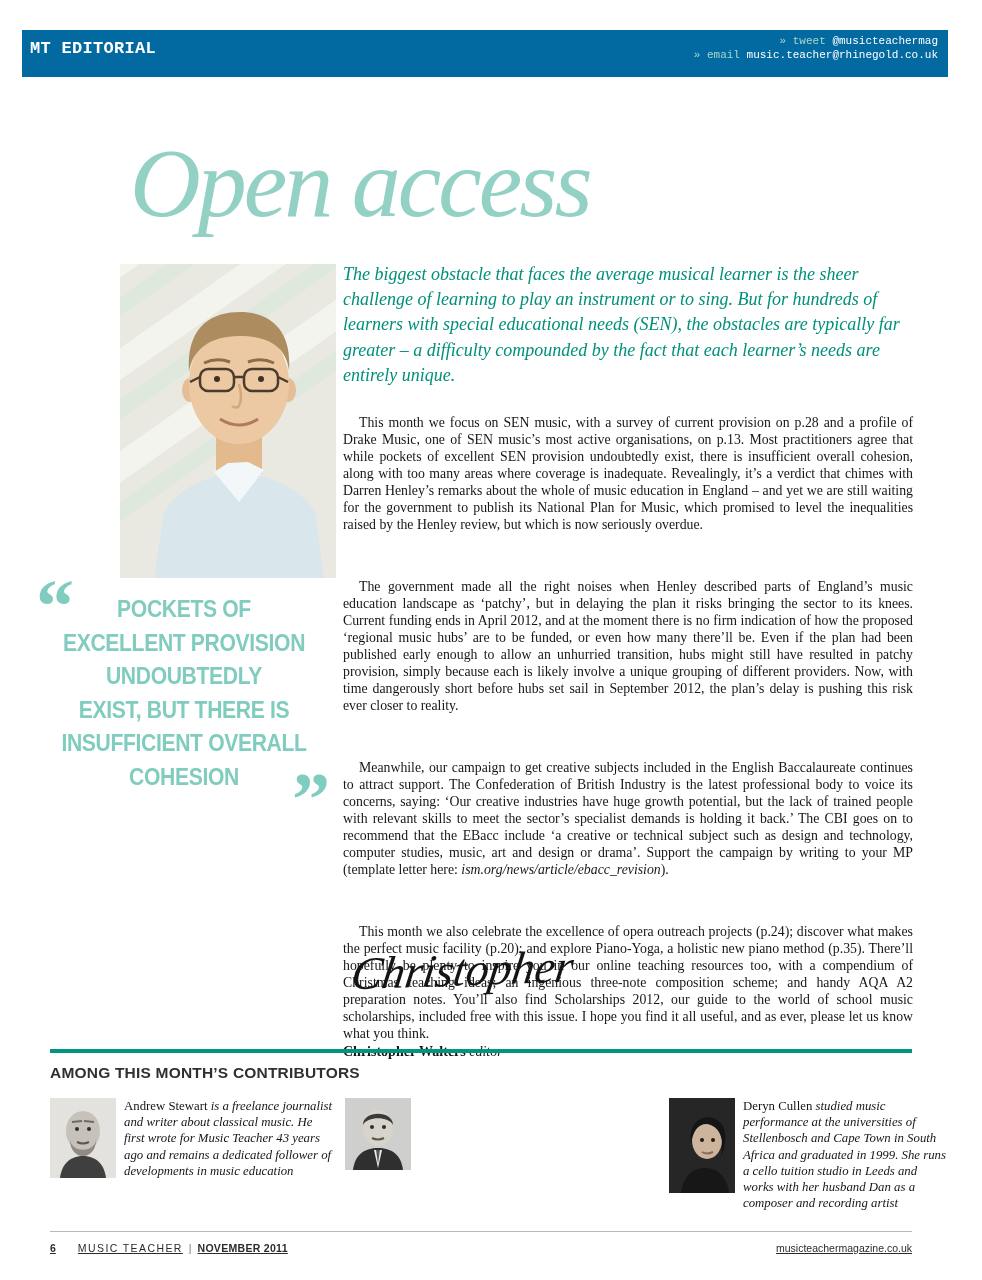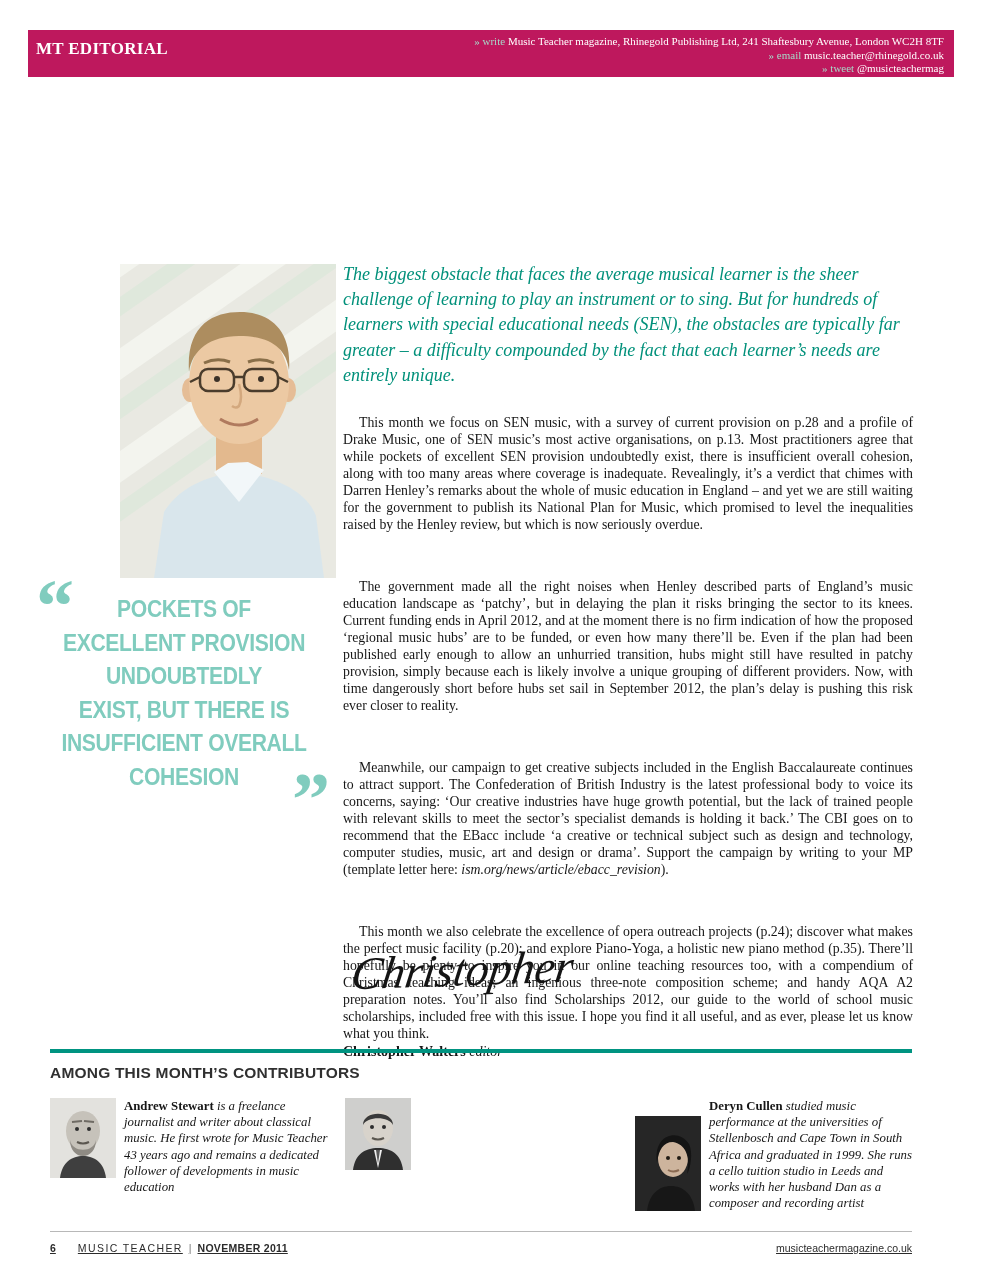--- a/index.html
+++ b/index.html
@@ -4,22 +4,22 @@
 <style>
   * { margin:0; padding:0; box-sizing:border-box; }
   html,body { background:#ffffff; }
   .page {
     position:relative; width:982px; height:1280px; background:#ffffff;
     overflow:hidden; font-family:"Liberation Serif", serif; color:#161616;
   }
 
   
   .masthead {
-    position:absolute; left:28px; top:30px; width:926px; height:47px;
-    background:#be185d; color:#ffffff; font-family:Liberation Serif, serif;
+    position:absolute; left:22px; top:30px; width:926px; height:47px;
+    background:#0369a1; color:#ffffff; font-family:Liberation Mono, monospace;
   }
   .mast-label {
     position:absolute; left:8px; top:9px; font-size:17px; font-weight:bold;
     letter-spacing:0.3px;
   }
   .mast-contacts {
     position:absolute; right:10px; top:5px; text-align:right;
     font-size:11px; line-height:13.5px;
   }
   .mast-contacts .pfx { color:#a7d9c9; }
@@ -76,25 +76,25 @@
   .rule { position:absolute; left:50px; top:1049px; width:862px; height:4px; background:#009481; }
   .contrib-heading {
     position:absolute; left:50px; top:1064px;
     font-family:"Liberation Sans", sans-serif; font-weight:bold;
     font-size:15.5px; color:#303030; letter-spacing:0.2px;
   }
   .contrib-card { position:absolute; top:1098px; display:flex; gap:8px; }
   .contrib-card .photo { flex:0 0 auto; }
   .contrib-card svg { display:block; }
   .contrib-text { font-size:12.8px; line-height:16.2px; }
-  .cname { font-weight:bold; }
+  .cname { font-weight:normal; }
   .cbio { font-style:italic; }
   .card-1 { left:50px;  width:286px; }
   .card-2 { left:345px; width:262px; }
-  .card-3 { left:635px; width:280px;align-items:flex-end; }
+  .card-3 { left:669px; width:280px; }
 
   
   .footer-line { position:absolute; left:50px; top:1231px; width:862px; height:1px; background:#b8b8b8; }
   .footer {
     position:absolute; left:50px; right:70px; top:1242px;
     font-family:"Liberation Sans", sans-serif; font-size:10.5px; color:#2b2b2b;
     display:flex; justify-content:space-between;text-decoration:underline;
   }
   .footer .pgnum { font-weight:bold; margin-right:22px; }
   .footer .mag { letter-spacing:1.4px; }
@@ -102,26 +102,26 @@
   .footer .issue { font-weight:bold; letter-spacing:0.3px; }
 </style>
 </head>
 <body>
 
 <div class="page">
 
   <div class="masthead">
     <div class="mast-label">MT EDITORIAL</div>
     <div class="mast-contacts">
-      <div><span class="pfx">» write</span> <span>Music Teacher magazine, Rhinegold Publishing Ltd, 241 Shaftesbury Avenue, London WC2H 8TF</span></div>
+      <div><span class="pfx">» tweet</span> <span>@musicteachermag</span></div>
       <div><span class="pfx">» email</span> <span>music.teacher@rhinegold.co.uk</span></div>
-      <div><span class="pfx">» tweet</span> <span>@musicteachermag</span></div>
-    </div>
-  </div>
-
+    </div>
+  </div>
+
+  <div class="title">Open access</div>
 
   <div class="portrait">
     <svg viewBox="0 0 216 314" xmlns="http://www.w3.org/2000/svg">
       <rect width="216" height="314" fill="#e9e9e2"></rect>
       <g transform="rotate(-35 108 60)">
         <rect x="-140" y="-150" width="520" height="26" fill="#f3f4ee"></rect>
         <rect x="-140" y="-108" width="520" height="16" fill="#dfe8dc"></rect>
         <rect x="-140" y="-66" width="520" height="26" fill="#f3f4ee"></rect>
         <rect x="-140" y="-24" width="520" height="16" fill="#dfe8dc"></rect>
         <rect x="-140" y="18" width="520" height="26" fill="#f3f4ee"></rect>

